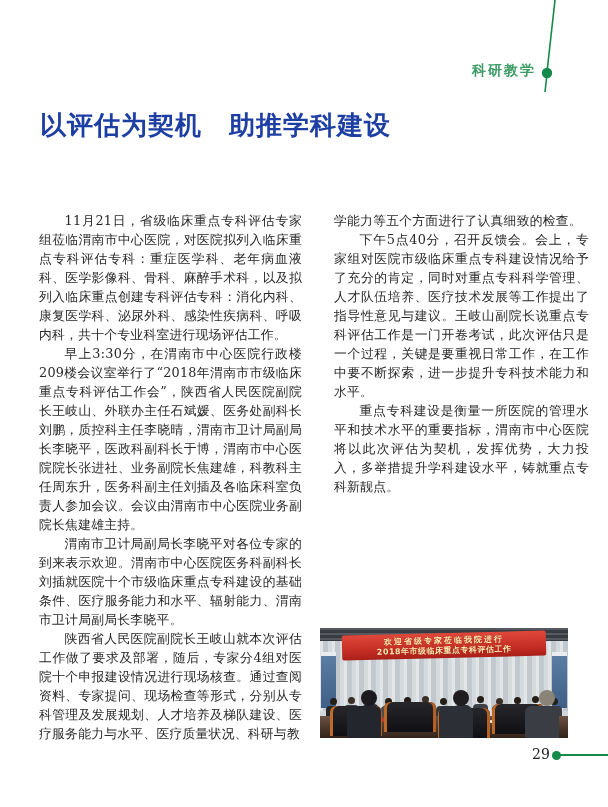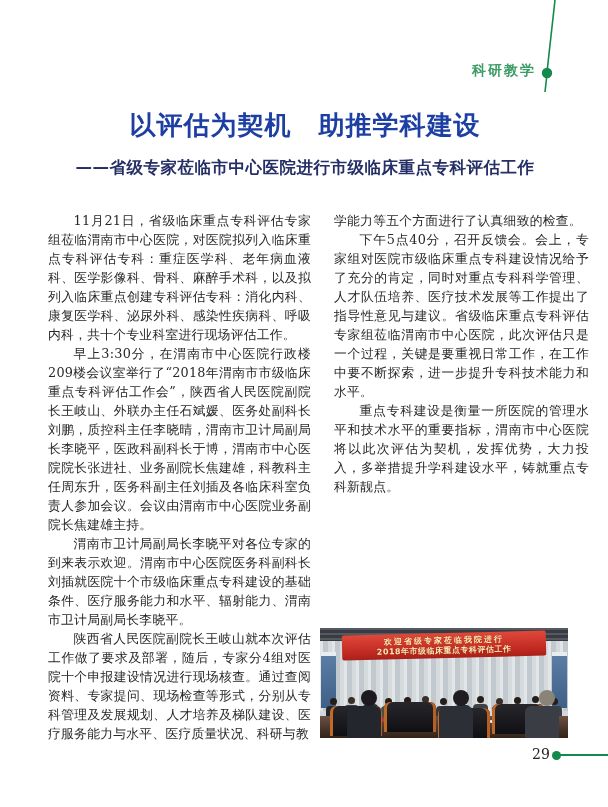--- a/index.html
+++ b/index.html
@@ -11,39 +11,39 @@
     font-family:"DejaVu Serif","Liberation Serif",serif;
   }
   
   .corner-svg{position:absolute;top:0;left:0;width:608px;height:110px;pointer-events:none;}
   .category-label{
     position:absolute;top:62px;right:72px;
     font-size:14px;letter-spacing:2px;font-weight:bold;
     font-family:"DejaVu Sans","Liberation Sans",sans-serif;
   }
   
-  .head-block{position:absolute;left:40px;top:108px;width:530px;text-align:center;}
+  .head-block{position:absolute;left:40px;top:108px;width:530px;text-align:left;}
   .article-title{
     font-size:26px;font-weight:bold;letter-spacing:1px;
     font-family:"DejaVu Serif","Liberation Serif",serif;
   }
   .article-subtitle{
     margin-top:14px;font-size:16.5px;font-weight:bold;letter-spacing:0.5px;
   }
   .byline{
     margin-top:16px;font-size:12px;font-style:italic;color:#3a3a3a;letter-spacing:1px;
   }
   
   .col{
     position:absolute;top:211px;width:263px;
     font-size:12.8px;line-height:19px;color:#282828;
     text-align:justify;text-justify:inter-ideograph;
     letter-spacing:0.25px;
   }
-  .col-left{left:48px;}
+  .col-left{left:39px;}
   .col-right{left:334px;width:255px;}
   .para{margin:0;}
   .para.indent{text-indent:2em;}
   
   .photo{
     position:absolute;left:320px;top:628px;width:248px;height:110px;
     background:#d4d8db;overflow:hidden;
   }
   .ceiling{
     position:absolute;left:0;top:0;width:100%;height:13px;
@@ -101,32 +101,31 @@
 
   <svg class="corner-svg">
     <line x1="555" y1="0" x2="547" y2="72" stroke="#13894a" stroke-width="1.6"></line>
     <line x1="547" y1="74" x2="545" y2="92" stroke="#13894a" stroke-width="1.6"></line>
     <circle cx="547" cy="73" r="5.2" fill="#13894a"></circle>
   </svg>
   <div class="category-label" style="color:#3d9c66">科研教学</div>
 
   <div class="head-block">
     <div class="article-title" style="color:#1d3fa3">以评估为契机　助推学科建设</div>
-    <div class="article-subtitle" style="color:#252f66">——省级专家莅临市中心医院进行市级临床重点专科评估工作</div>
   </div>
 
   <div class="col col-left">
       <p class="para indent">11月21日，省级临床重点专科评估专家组莅临渭南市中心医院，对医院拟列入临床重点专科评估专科：重症医学科、老年病血液科、医学影像科、骨科、麻醉手术科，以及拟列入临床重点创建专科评估专科：消化内科、康复医学科、泌尿外科、感染性疾病科、呼吸内科，共十个专业科室进行现场评估工作。</p>
       <p class="para indent">早上3:30分，在渭南市中心医院行政楼209楼会议室举行了“2018年渭南市市级临床重点专科评估工作会”，陕西省人民医院副院长王岐山、外联办主任石斌媛、医务处副科长刘鹏，质控科主任李晓晴，渭南市卫计局副局长李晓平，医政科副科长于博，渭南市中心医院院长张进社、业务副院长焦建雄，科教科主任周东升，医务科副主任刘插及各临床科室负责人参加会议。会议由渭南市中心医院业务副院长焦建雄主持。</p>
       <p class="para indent">渭南市卫计局副局长李晓平对各位专家的到来表示欢迎。渭南市中心医院医务科副科长刘插就医院十个市级临床重点专科建设的基础条件、医疗服务能力和水平、辐射能力、渭南市卫计局副局长李晓平。</p>
       <p class="para indent">陕西省人民医院副院长王岐山就本次评估工作做了要求及部署，随后，专家分4组对医院十个申报建设情况进行现场核查。通过查阅资料、专家提问、现场检查等形式，分别从专科管理及发展规划、人才培养及梯队建设、医疗服务能力与水平、医疗质量状况、科研与教</p>
     </div>
   <div class="col col-right">
       <p class="para">学能力等五个方面进行了认真细致的检查。</p>
-      <p class="para indent">下午5点40分，召开反馈会。会上，专家组对医院市级临床重点专科建设情况给予了充分的肯定，同时对重点专科科学管理、人才队伍培养、医疗技术发展等工作提出了指导性意见与建议。省级临床重点专科评估专家组莅临渭南市中心医院，此次评估只是一个过程，关键是要重视日常工作，在工作中要不断探索，进一步提升专科技术能力和水平。</p>
+      <p class="para indent">下午5点40分，召开反馈会。会上，专家组对医院市级临床重点专科建设情况给予了充分的肯定，同时对重点专科科学管理、人才队伍培养、医疗技术发展等工作提出了指导性意见与建议。王岐山副院长说重点专科评估工作是一门开卷考试，此次评估只是一个过程，关键是要重视日常工作，在工作中要不断探索，进一步提升专科技术能力和水平。</p>
       <p class="para indent">重点专科建设是衡量一所医院的管理水平和技术水平的重要指标，渭南市中心医院将以此次评估为契机，发挥优势，大力投入，多举措提升学科建设水平，铸就重点专科新靓点。</p>
     </div>
 
   <div class="photo">
     <div class="curtain"></div>
     <div class="ceiling"></div>
     <div class="stand left"></div>
     <div class="stand right"></div>
     <div class="banner">
       <div class="l1">欢迎省级专家莅临我院进行</div>

